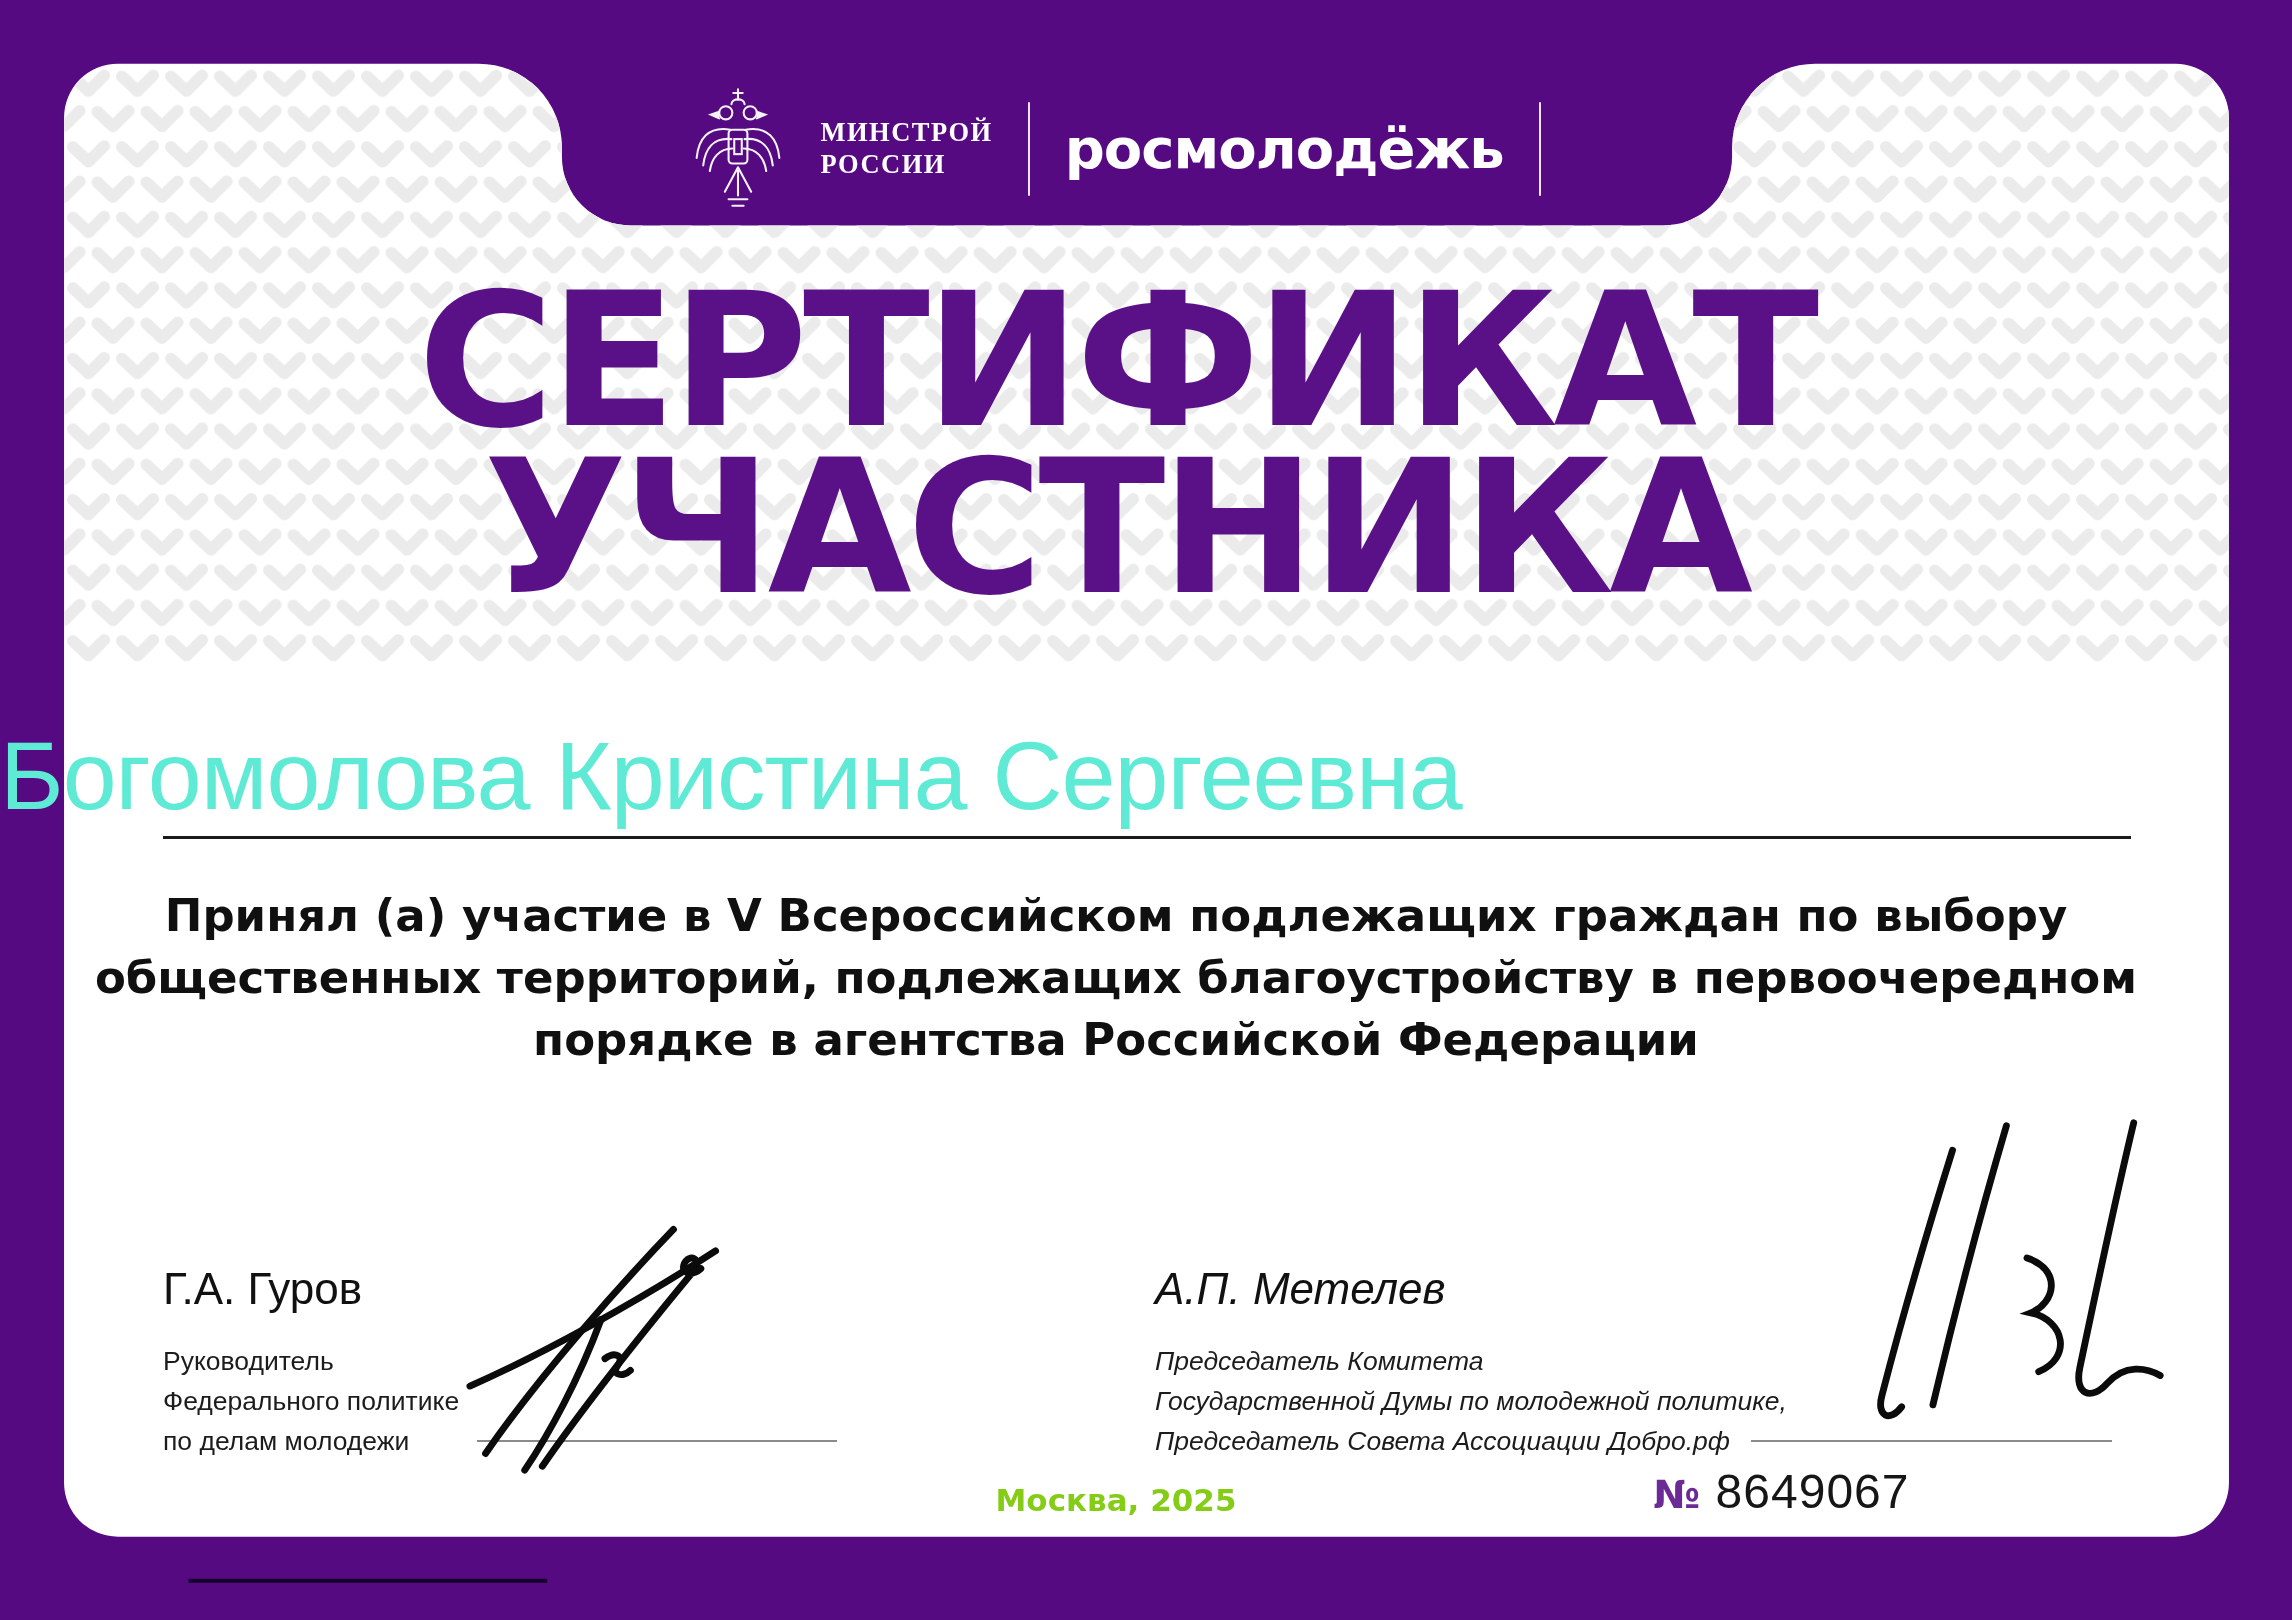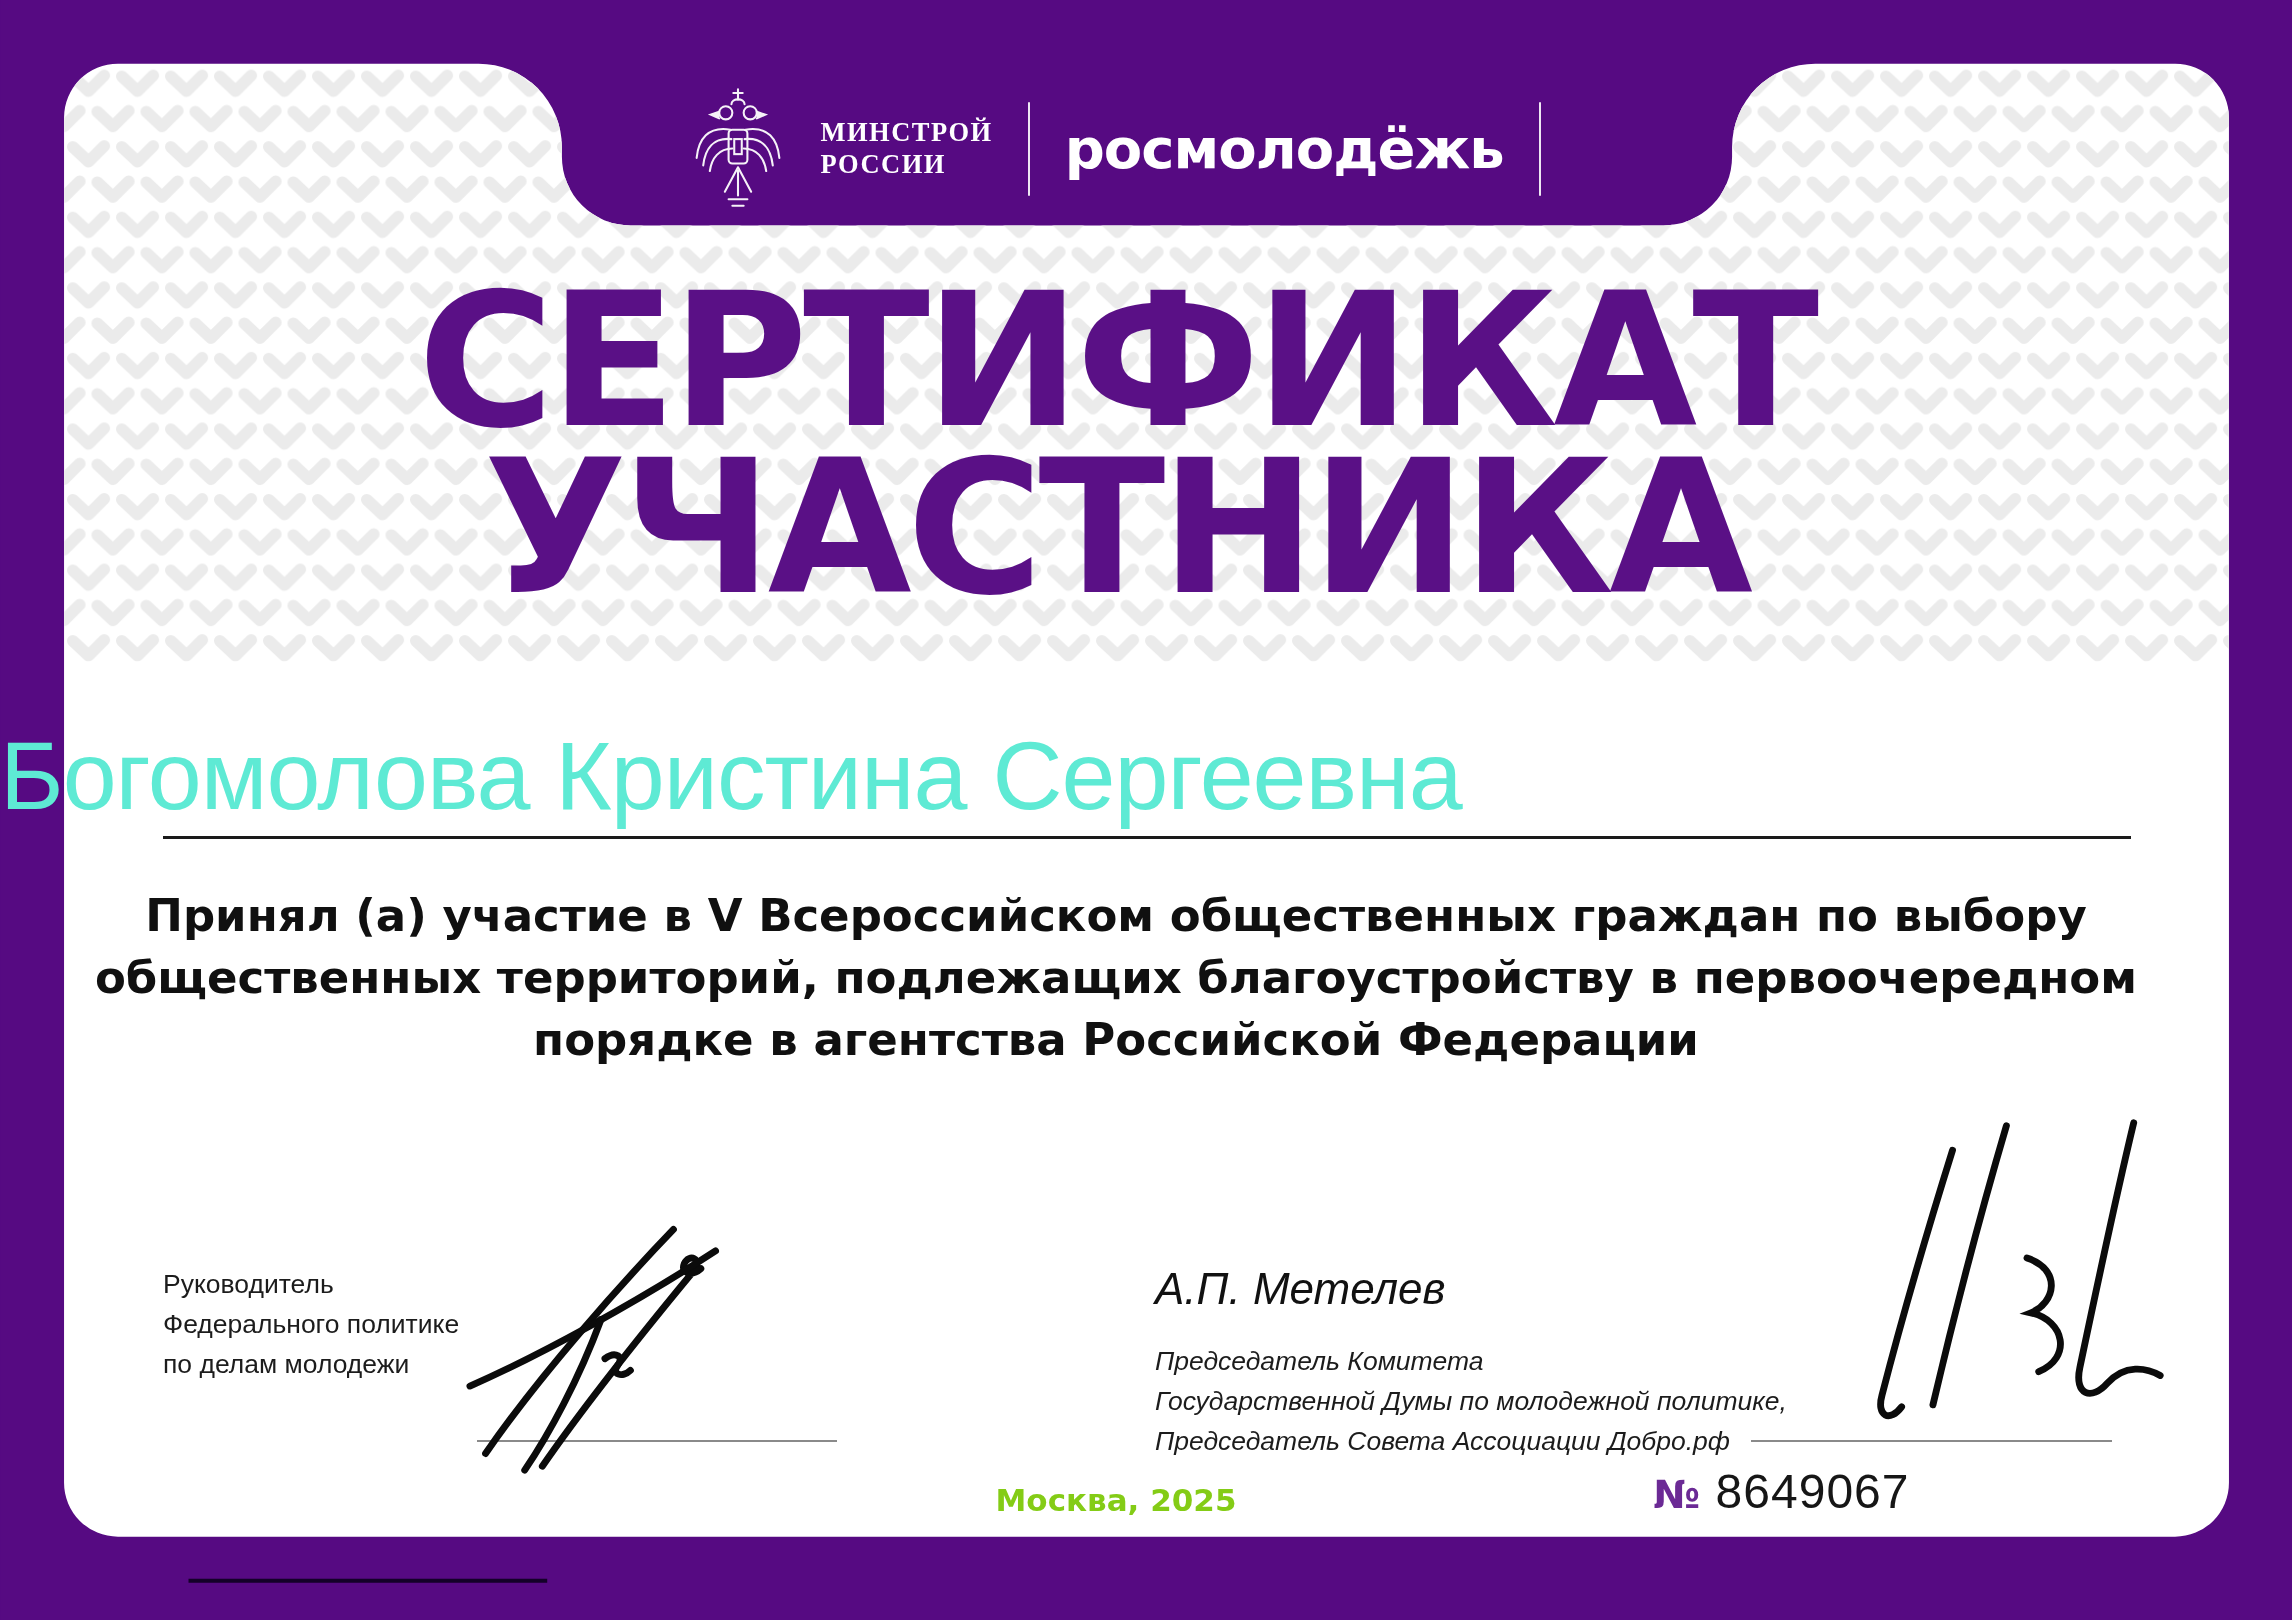--- a/index.html
+++ b/index.html
@@ -105,26 +105,27 @@
 
   <div class="title">
     <div>СЕРТИФИКАТ</div>
     <div>УЧАСТНИКА</div>
   </div>
 
   <div class="name">Богомолова Кристина Сергеевна</div>
   <div class="name-rule"></div>
 
   <div class="body-text">
-    <div>Принял (а) участие в V Всероссийском общественных граждан по выбору</div>
+    <div>Принял (а) участие в V Всероссийском подлежащих граждан по выбору</div>
     <div>общественных территорий, подлежащих благоустройству в первоочередном</div>
     <div>порядке в агентства Российской Федерации</div>
   </div>
 
   <div class="sig left">
+    <div class="sig-name">Г.А. Гуров</div>
     <div class="sig-title">Руководитель</div>
     <div class="sig-title">Федерального политике</div>
     <div class="sig-title">по делам молодежи</div>
   </div>
   <div class="sig-rule left"></div>
   <svg class="scribble left" width="294" height="274" viewBox="0 0 300 280">
     <g stroke="#0b0b0b" stroke-width="7" fill="none" stroke-linecap="round">
       <path d="M30 255 C85 175 170 80 222 26"></path>
       <path d="M88 268 C135 200 200 120 243 68 C252 56 238 50 233 61 C229 71 241 74 250 66"></path>
       <path d="M14 186 C85 155 185 100 265 48"></path>

